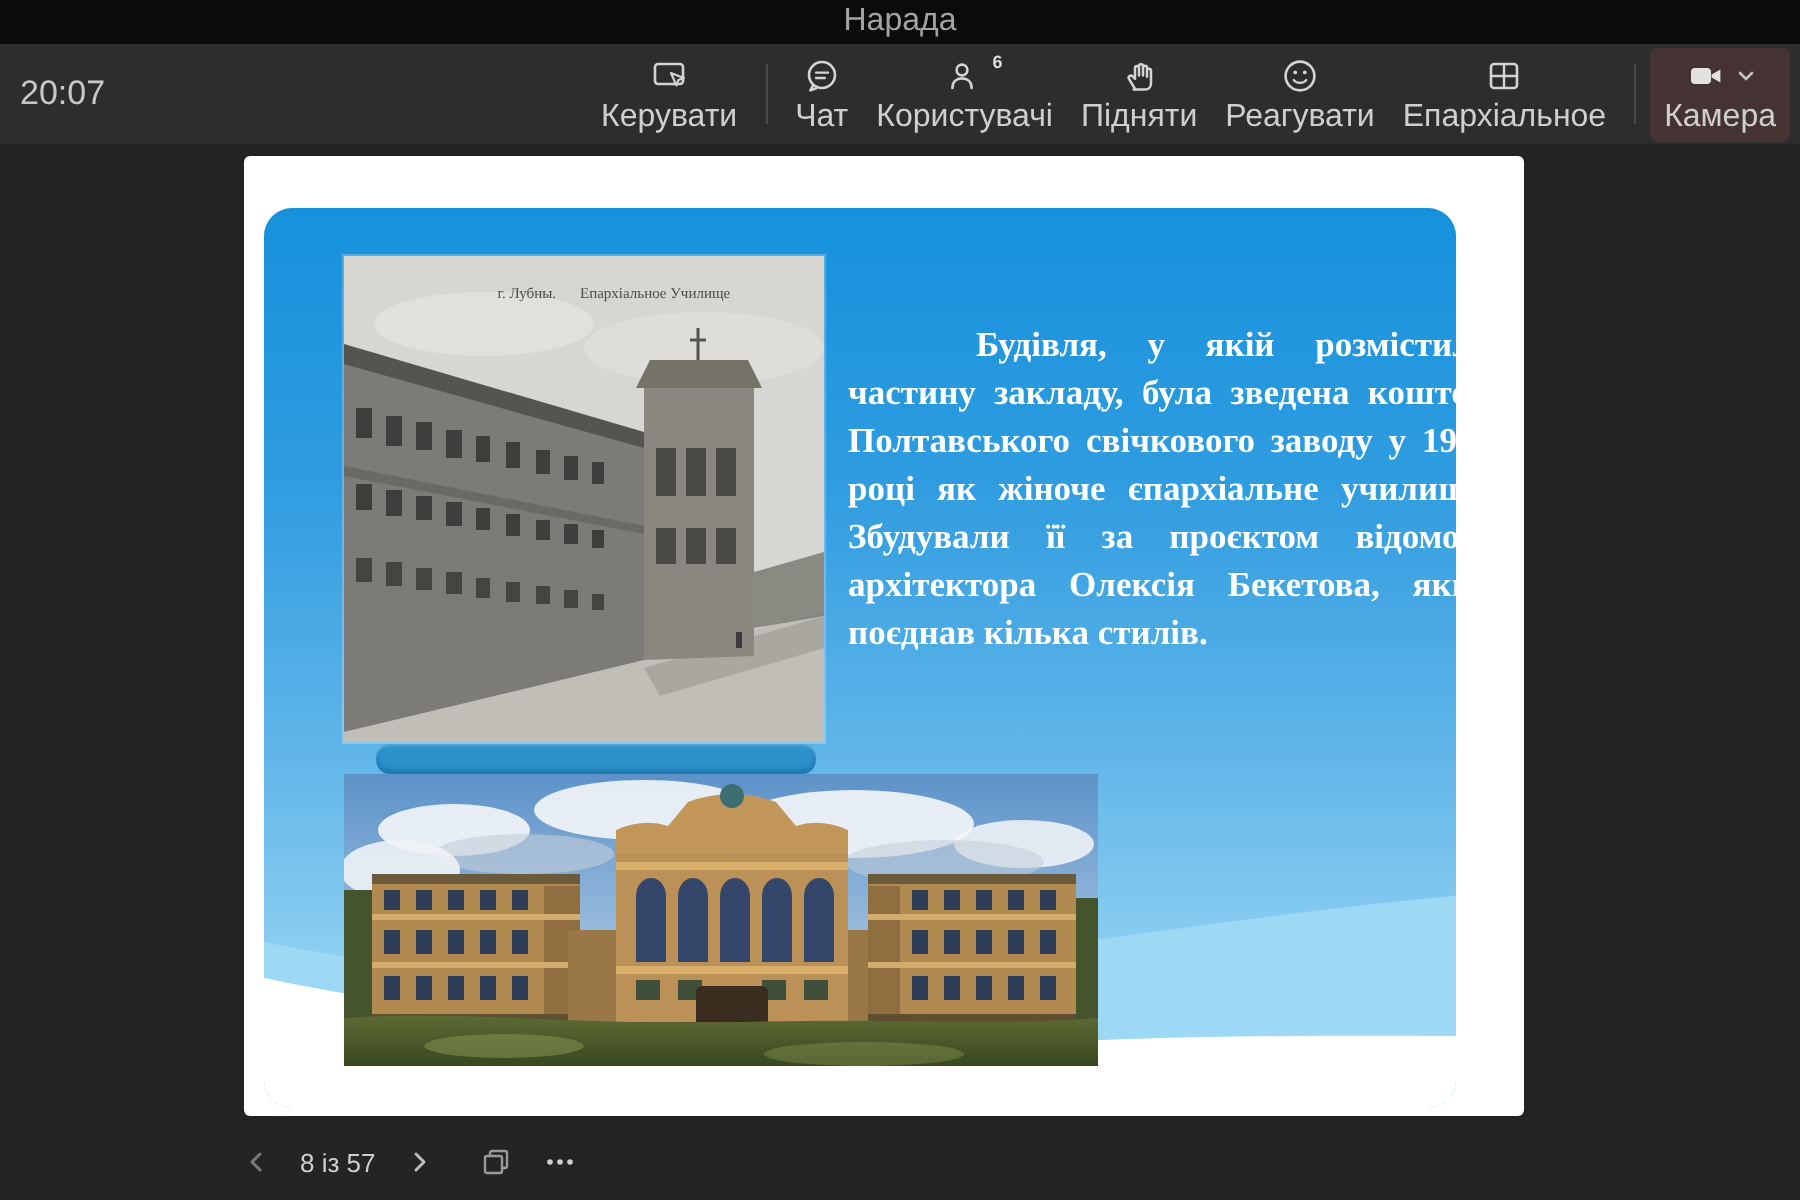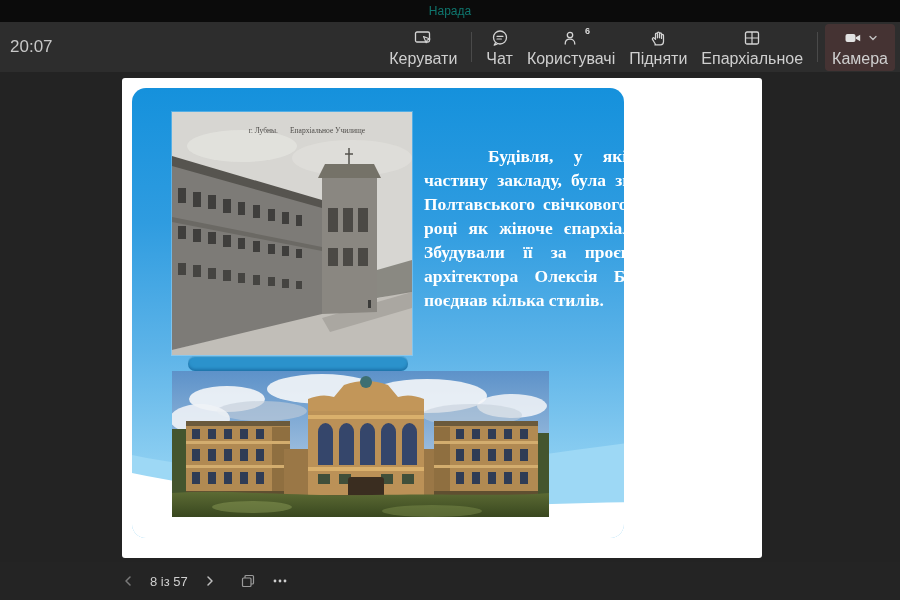--- a/index.html
+++ b/index.html
@@ -4,40 +4,40 @@
 <style>
   html,body{margin:0;padding:0;}
   body{
     width:900px;height:600px;position:relative;overflow:hidden;
     background:#232323;font-family:"Liberation Sans",sans-serif;
     -webkit-font-smoothing:antialiased;
   }
   
   .titlebar{position:absolute;top:0;left:0;right:0;height:22px;background:#0b0b0b;
     display:flex;align-items:center;justify-content:center;}
-  .titlebar .t{color:#0f766e;font-size:12px;}
+  .titlebar .t{color:#a3a3a3;font-size:16px;}
   
   .toolbar{position:absolute;top:22px;left:0;right:0;height:50px;background:#2d2d2d;
     border-bottom:1px solid #1c1c1c;}
   .clock{position:absolute;left:10px;top:0;height:50px;display:flex;align-items:center;
     color:#c8c8c8;font-size:17px;}
   .tgroup{position:absolute;right:5px;top:0;height:50px;display:flex;align-items:center;}
   .tbtn{display:flex;flex-direction:column;align-items:center;justify-content:center;
     padding:4px 7px 3px;border-radius:4px;cursor:pointer;}
   .ticon{height:20px;position:relative;display:flex;align-items:center;justify-content:center;}
   .tlabel{font-size:16px;color:#cfcfcf;margin-top:2px;white-space:nowrap;}
   .badge{position:absolute;top:-2px;right:-9px;font-size:9px;font-weight:bold;color:#dcdcdc;}
   .tdivider{width:1px;height:30px;background:#4a4a4a;margin:0 7px;}
   .camera-btn{background:rgba(196,84,84,0.16);}
   .cam-row{display:flex;align-items:center;gap:5px;}
   
   .stage{position:absolute;top:72px;left:0;right:0;height:490px;background:#232323;}
   .slide{position:absolute;left:122px;top:6px;width:640px;height:480px;background:#ffffff;
     border-radius:3px;}
-  .bluebox{position:absolute;left:10px;top:10px;width:492px;height:450px;border-radius:14px;
+  .bluebox{position:absolute;left:10px;top:26px;width:596px;height:450px;border-radius:14px;
     overflow:hidden;
     background:linear-gradient(180deg,#1591dc 0%,#2f9ce0 30%,#5cb3e8 58%,#8fd0f2 85%,#a5daf5 100%);}
   .waves{position:absolute;left:0;bottom:0;width:620px;height:120px;}
   .oldphoto{position:absolute;left:40px;top:24px;width:240px;height:243px;
     box-shadow:0 0 0 1px rgba(255,255,255,0.25);}
   .accentbar{position:absolute;left:56px;top:268px;width:220px;height:15px;border-radius:7px;
     background:#2b92cc;
     box-shadow:inset 0 -2px 3px rgba(10,70,120,0.4), inset 0 1px 1px rgba(255,255,255,0.25);}
   .colorphoto{position:absolute;left:40px;top:283px;width:377px;height:146px;}
   .slidetext{position:absolute;left:292px;top:56px;width:322px;color:#ffffff;
@@ -99,20 +99,31 @@
 
     <div class="tbtn">
       <span class="ticon">
         <svg width="20" height="20" viewBox="0 0 20 20">
             <path d="M6.8 16.8 h5.7 c1.8 0 3-1.3 3-3 V7.4 a1 1 0 0 0 -2 0 M13.5 10.4 V5.9 a1 1 0 0 0 -2 0 M11.5 9.8 V5.1 a1 1 0 0 0 -2 0 M9.5 9.8 V6 a1 1 0 0 0 -2 0 v5.4 l-1.3 -1.3 a1.1 1.1 0 0 0 -1.6 1.5 c0.9 1.3 1.9 3.3 3.2 5.2" fill="none" stroke="#d4d4d4" stroke-width="1.25" stroke-linecap="round" stroke-linejoin="round"></path>
           </svg>
       </span>
       <span class="tlabel">Підняти</span>
     </div>
 
+    <div class="tbtn">
+      <span class="ticon">
+        <svg width="20" height="20" viewBox="0 0 20 20">
+            <circle cx="10" cy="10" r="7.2" fill="none" stroke="#d4d4d4" stroke-width="1.3"></circle>
+            <circle cx="7.6" cy="8.2" r="0.95" fill="#d4d4d4"></circle>
+            <circle cx="12.4" cy="8.2" r="0.95" fill="#d4d4d4"></circle>
+            <path d="M6.9 12 c1.1 1.9 5.1 1.9 6.2 0" fill="none" stroke="#d4d4d4" stroke-width="1.2" stroke-linecap="round"></path>
+          </svg>
+      </span>
+      <span class="tlabel">Реагувати</span>
+    </div>
 
     <div class="tbtn">
       <span class="ticon">
         <svg width="20" height="20" viewBox="0 0 20 20">
             <rect x="3.5" y="4" width="13" height="12" rx="1.5" fill="none" stroke="#d4d4d4" stroke-width="1.3"></rect>
             <path d="M10 4 v12 M3.5 10 h13" stroke="#d4d4d4" stroke-width="1.2"></path>
           </svg>
       </span>
       <span class="tlabel">Епархіальное</span>
     </div>

